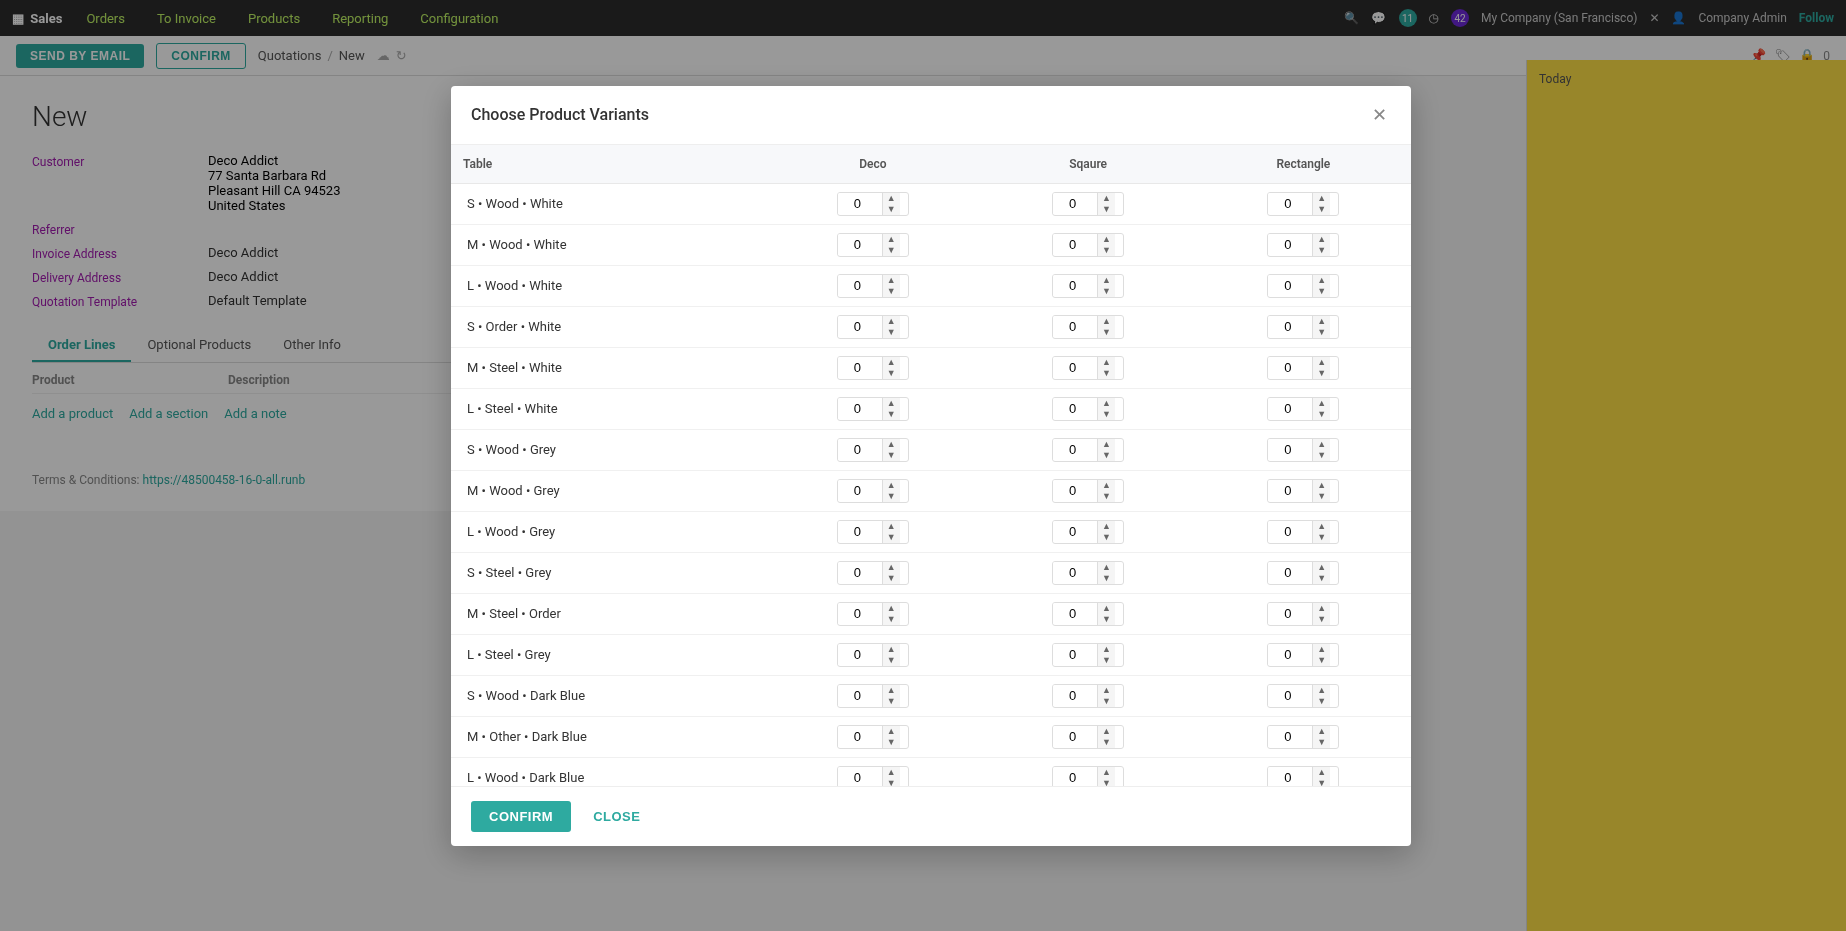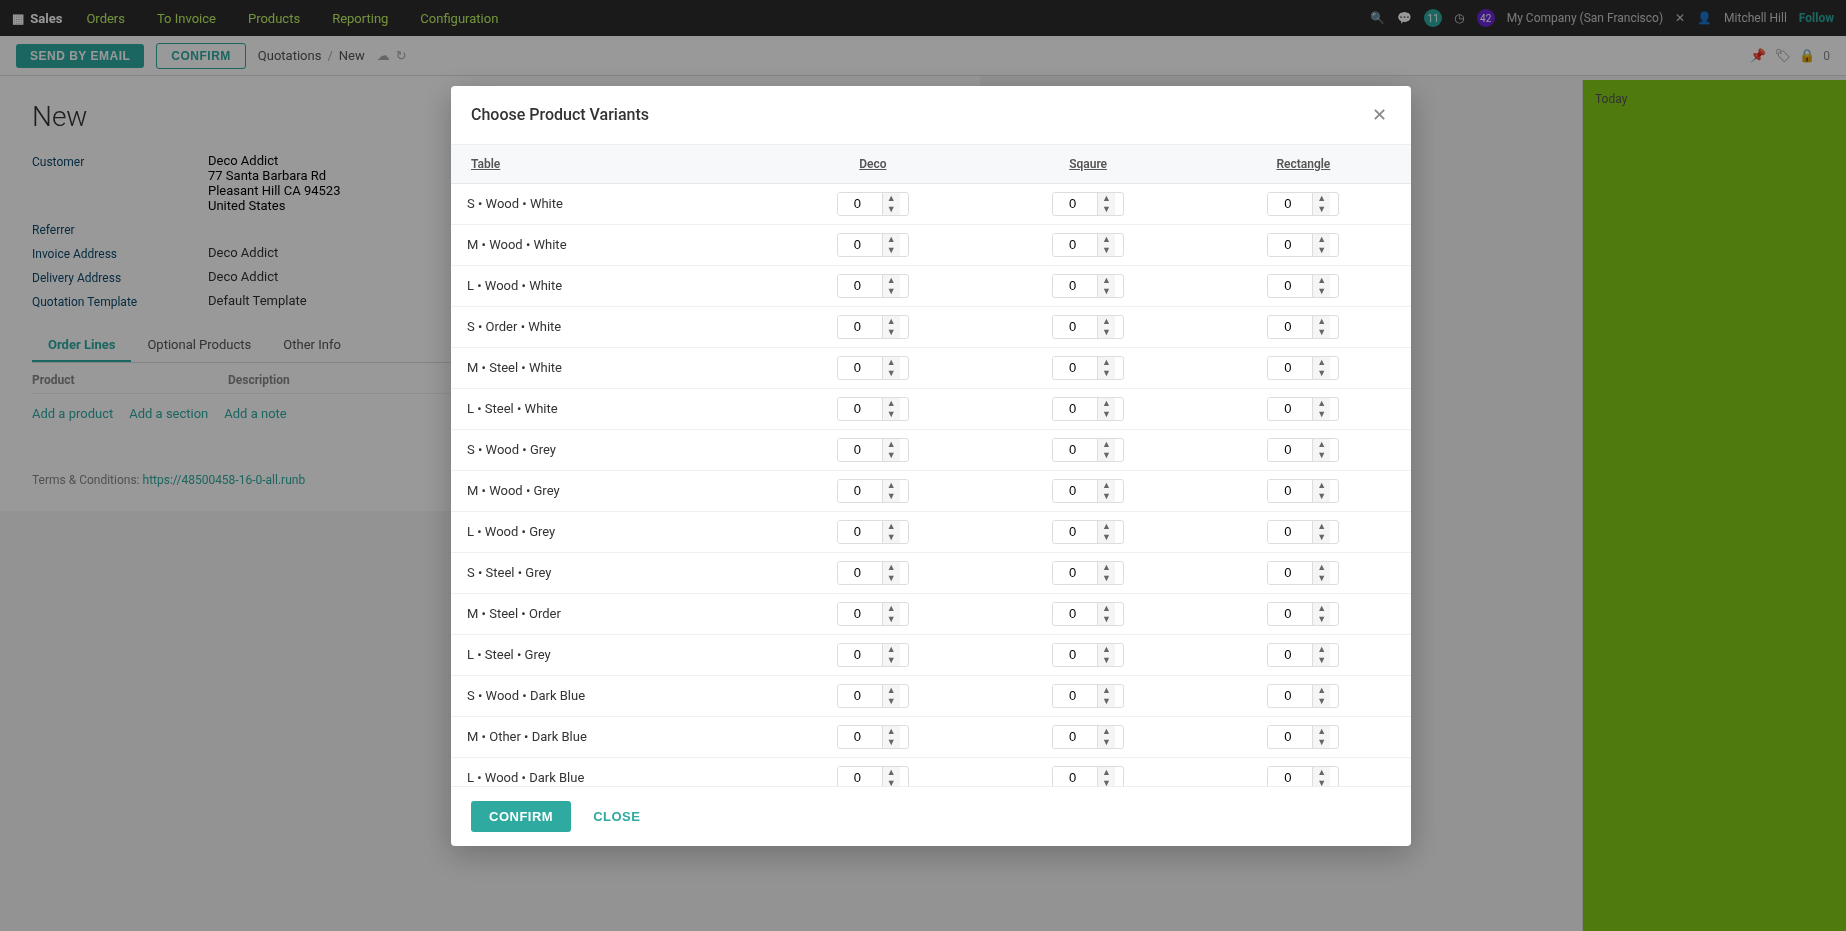--- a/index.html
+++ b/index.html
@@ -68,21 +68,21 @@
       position: relative;
     }
     .page-content {
       background: white;
       margin: 0;
       padding: 24px 32px;
       max-width: 980px;
     }
     .page-title { font-size: 28px; font-weight: 300; color: #333; margin-bottom: 20px; }
     .form-section { display: grid; grid-template-columns: 160px 1fr; gap: 8px 16px; margin-bottom: 16px; font-size: 13px; }
-    .form-label { color: #0c4a6e; font-size: 12px; padding-top: 2px; }
+    .form-label { color: #a21caf; font-size: 12px; padding-top: 2px; }
     .form-value { color: #333; }
     .tabs-bar { display: flex; gap: 0; border-bottom: 1px solid #ddd; margin-top: 20px; }
     .tab { padding: 8px 16px; cursor: pointer; color: #555; font-size: 13px; border-bottom: 2px solid transparent; }
     .tab.active { color: #2eaaa0; border-bottom: 2px solid #2eaaa0; font-weight: bold; }
     .table-header-row { display: grid; grid-template-columns: 180px 1fr; gap: 16px; padding: 10px 0 6px; border-bottom: 1px solid #eee; color: #888; font-size: 12px; font-weight: bold; }
     .order-actions { display: flex; gap: 16px; padding: 12px 0; color: #2eaaa0; font-size: 13px; }
     .order-actions span { cursor: pointer; }
     .terms { color: #888; font-size: 12px; padding-top: 40px; }
     .terms a { color: #2eaaa0; }
 
@@ -131,26 +131,25 @@
     }
     .variants-table {
       width: 100%;
       border-collapse: collapse;
     }
     .variants-table thead tr {
       background: #f7f8fa;
       border-bottom: 1px solid #e8e8e8;
     }
     .variants-table thead th {
-      padding: 12px 20px;
+      padding: 12px 12px;
       text-align: left;
       font-size: 12px;
       font-weight: 600;
       color: #555;
-      text-decoration: underline;
     }
     .variants-table thead th:not(:first-child) {
       text-align: center;
     }
     .variants-table tbody tr {
       border-bottom: 1px solid #f0f0f0;
     }
     .variants-table tbody td {
       padding: 8px 16px;
       font-size: 13px;
@@ -216,24 +215,24 @@
       border-radius: 3px;
       cursor: pointer;
       font-size: 13px;
       font-weight: bold;
       letter-spacing: 0.5px;
       text-transform: uppercase;
     }
     .sidebar-right {
       position: fixed;
       right: 0;
-      top: 80px;
-      width: 264px;
+      top: 60px;
+      width: 320px;
       bottom: 0;
-      background: #84cc16;
+      background: #fde047;
       border-left: 1px solid #ddd;
       padding: 12px;
       font-size: 12px;
       color: #555;
     }
     .today-label { font-size: 12px; color: #555; }
   </style>
 </head>
 <body>
 
@@ -249,21 +248,21 @@
   <span class="top-nav-item">Configuration</span>
   <div class="top-nav-right">
     <span>🔍</span>
     <span>💬</span>
     <span class="top-nav-badge">11</span>
     <span>◷</span>
     <span class="top-nav-badge orange">42</span>
     <span>My Company (San Francisco)</span>
     <span>✕</span>
     <span>👤</span>
-    <span>Mitchell Hill</span>
+    <span>Company Admin</span>
     <span class="follow-btn">Follow</span>
   </div>
 </div>
 
 <div class="sub-nav">
   <button class="btn-send-email">SEND BY EMAIL</button>
   <button class="btn-confirm-top">CONFIRM</button>
   <div class="breadcrumb">
     <span>Quotations</span>
     <span class="breadcrumb-sep">/</span>

